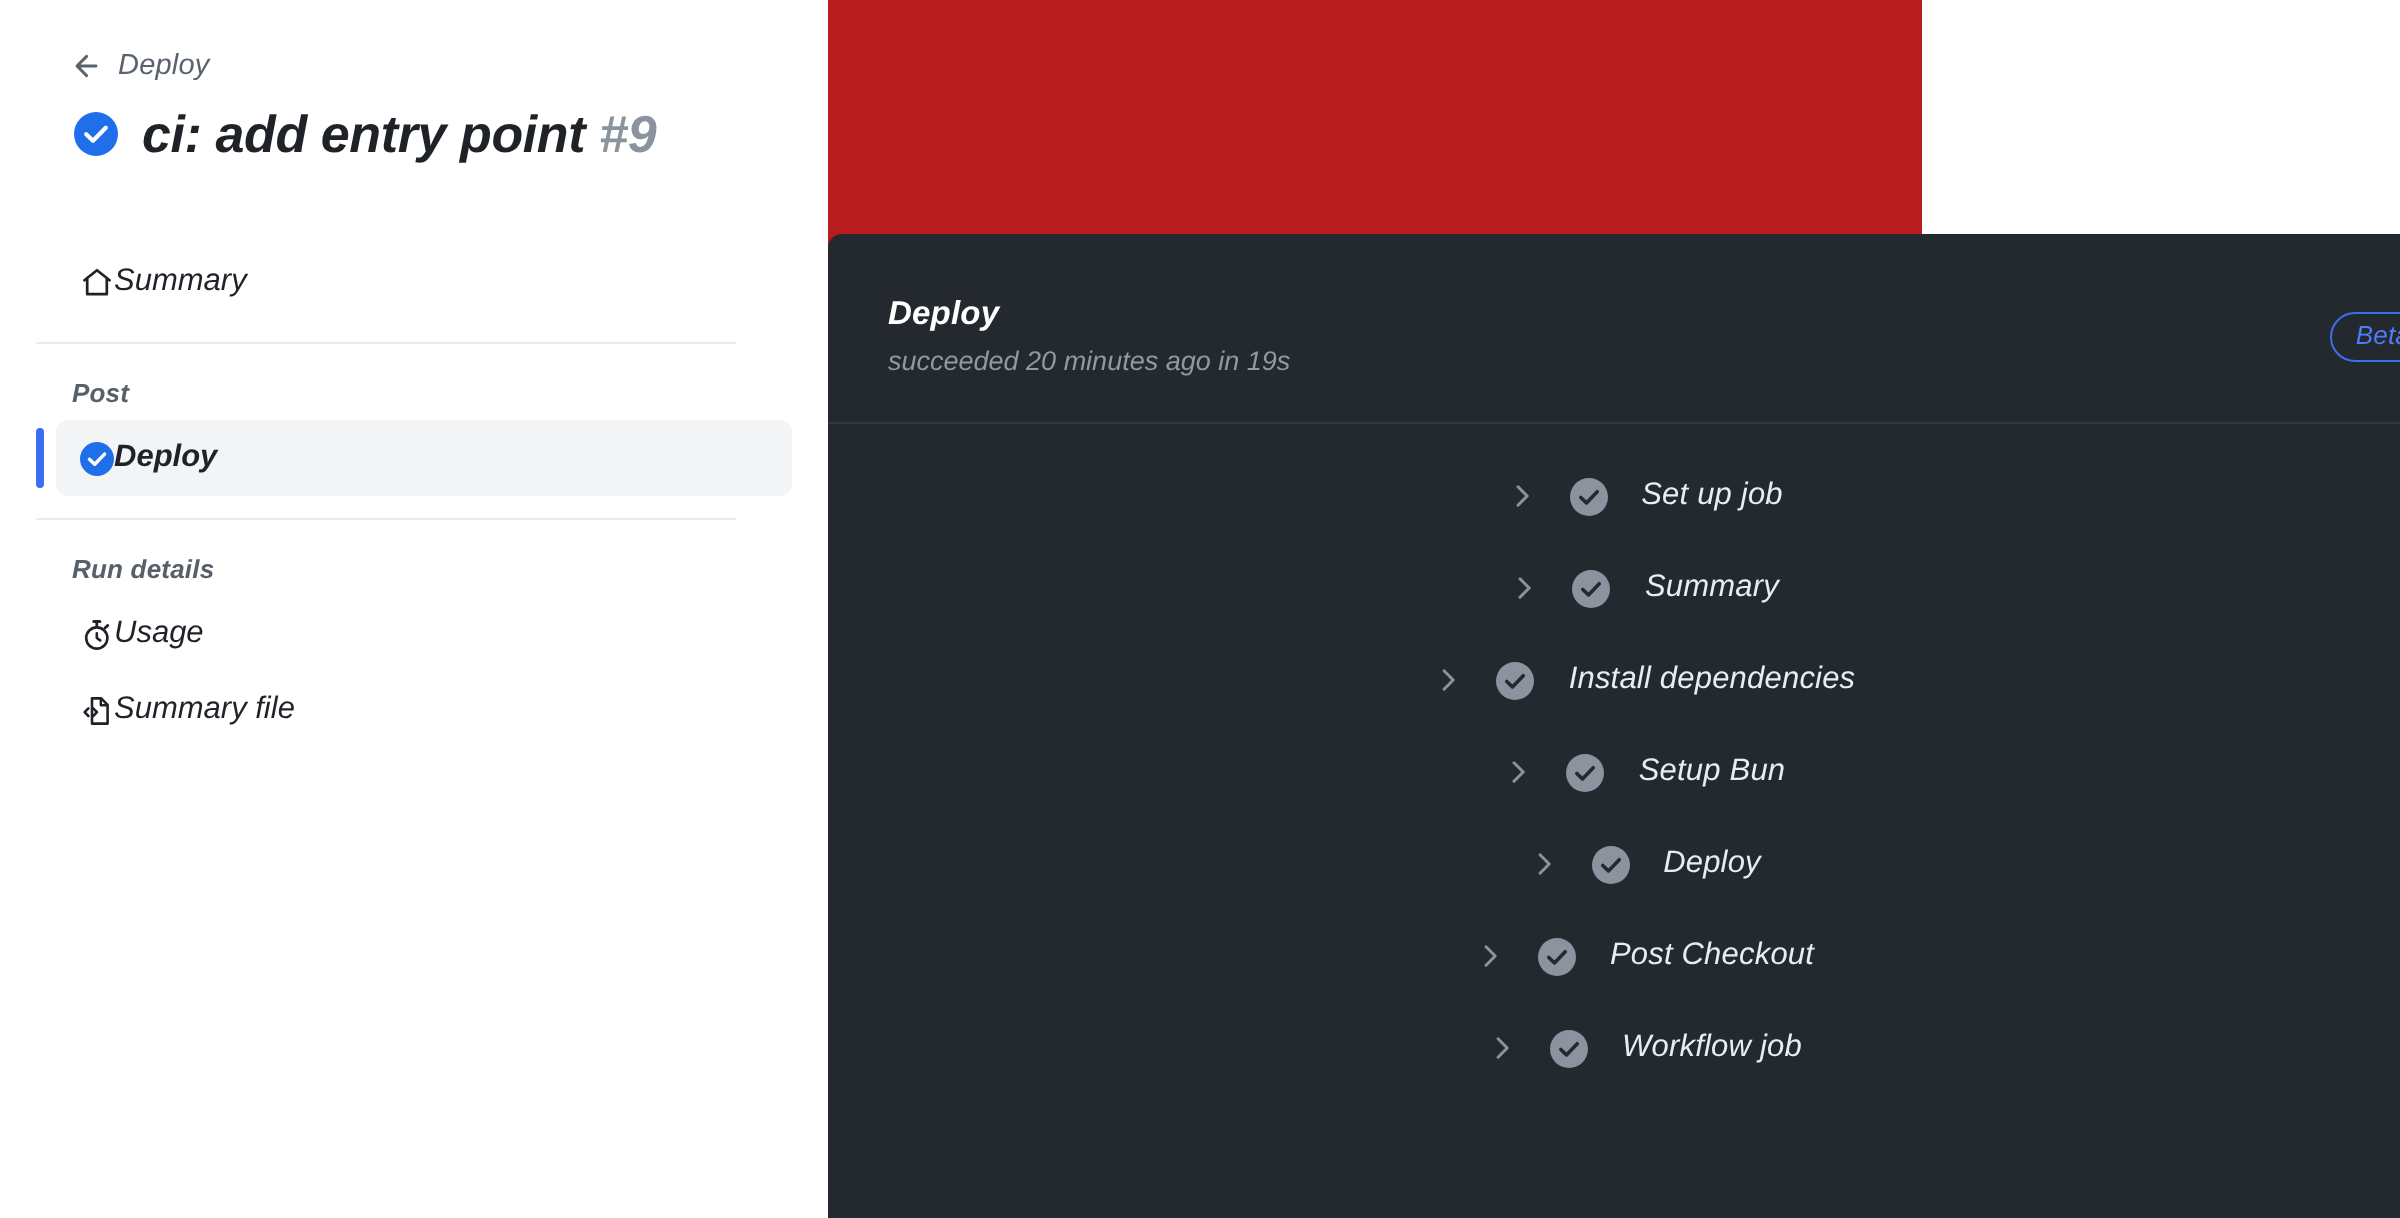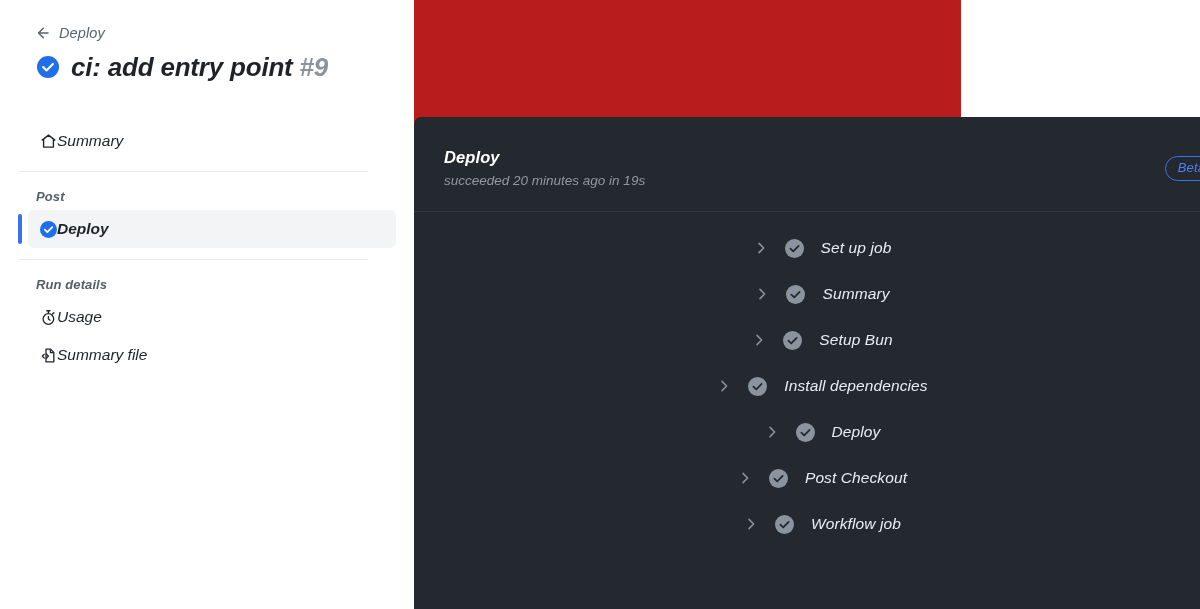--- a/index.html
+++ b/index.html
@@ -307,31 +307,31 @@
           <span class="step-name">Summary</span>
         </div>
         <div class="step-row">
           <svg class="step-chevron" viewBox="0 0 16 16" fill="none">
             <path d="M6 3.4 10.6 8 6 12.6" stroke="currentColor" stroke-width="1.5" stroke-linecap="round" stroke-linejoin="round"></path>
           </svg>
           <svg class="step-status" viewBox="0 0 18 18">
             <circle cx="9" cy="9" r="9" fill="#8b949e"></circle>
             <path d="M5.1 9.2 7.8 11.8 12.9 6.5" stroke="#24292f" stroke-width="1.7" fill="none" stroke-linecap="round" stroke-linejoin="round"></path>
           </svg>
+          <span class="step-name">Install dependencies</span>
+        </div>
+        <div class="step-row">
+          <svg class="step-chevron" viewBox="0 0 16 16" fill="none">
+            <path d="M6 3.4 10.6 8 6 12.6" stroke="currentColor" stroke-width="1.5" stroke-linecap="round" stroke-linejoin="round"></path>
+          </svg>
+          <svg class="step-status" viewBox="0 0 18 18">
+            <circle cx="9" cy="9" r="9" fill="#8b949e"></circle>
+            <path d="M5.1 9.2 7.8 11.8 12.9 6.5" stroke="#24292f" stroke-width="1.7" fill="none" stroke-linecap="round" stroke-linejoin="round"></path>
+          </svg>
           <span class="step-name">Setup Bun</span>
-        </div>
-        <div class="step-row">
-          <svg class="step-chevron" viewBox="0 0 16 16" fill="none">
-            <path d="M6 3.4 10.6 8 6 12.6" stroke="currentColor" stroke-width="1.5" stroke-linecap="round" stroke-linejoin="round"></path>
-          </svg>
-          <svg class="step-status" viewBox="0 0 18 18">
-            <circle cx="9" cy="9" r="9" fill="#8b949e"></circle>
-            <path d="M5.1 9.2 7.8 11.8 12.9 6.5" stroke="#24292f" stroke-width="1.7" fill="none" stroke-linecap="round" stroke-linejoin="round"></path>
-          </svg>
-          <span class="step-name">Install dependencies</span>
         </div>
         <div class="step-row">
           <svg class="step-chevron" viewBox="0 0 16 16" fill="none">
             <path d="M6 3.4 10.6 8 6 12.6" stroke="currentColor" stroke-width="1.5" stroke-linecap="round" stroke-linejoin="round"></path>
           </svg>
           <svg class="step-status" viewBox="0 0 18 18">
             <circle cx="9" cy="9" r="9" fill="#8b949e"></circle>
             <path d="M5.1 9.2 7.8 11.8 12.9 6.5" stroke="#24292f" stroke-width="1.7" fill="none" stroke-linecap="round" stroke-linejoin="round"></path>
           </svg>
           <span class="step-name">Deploy</span>

